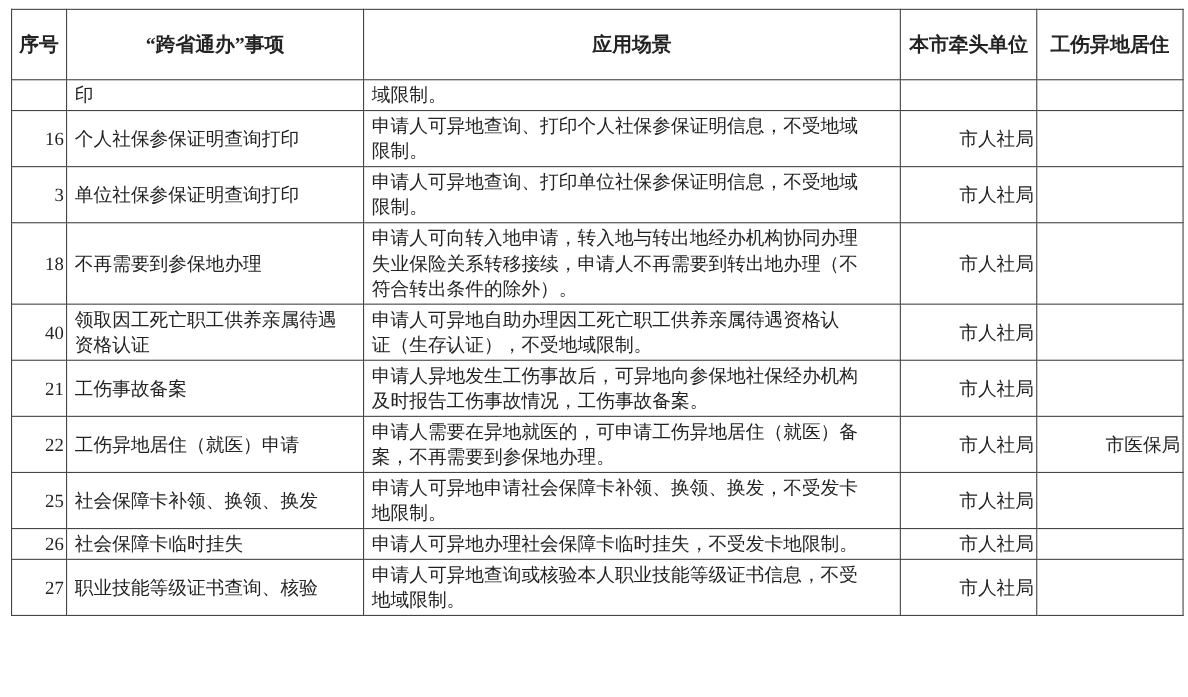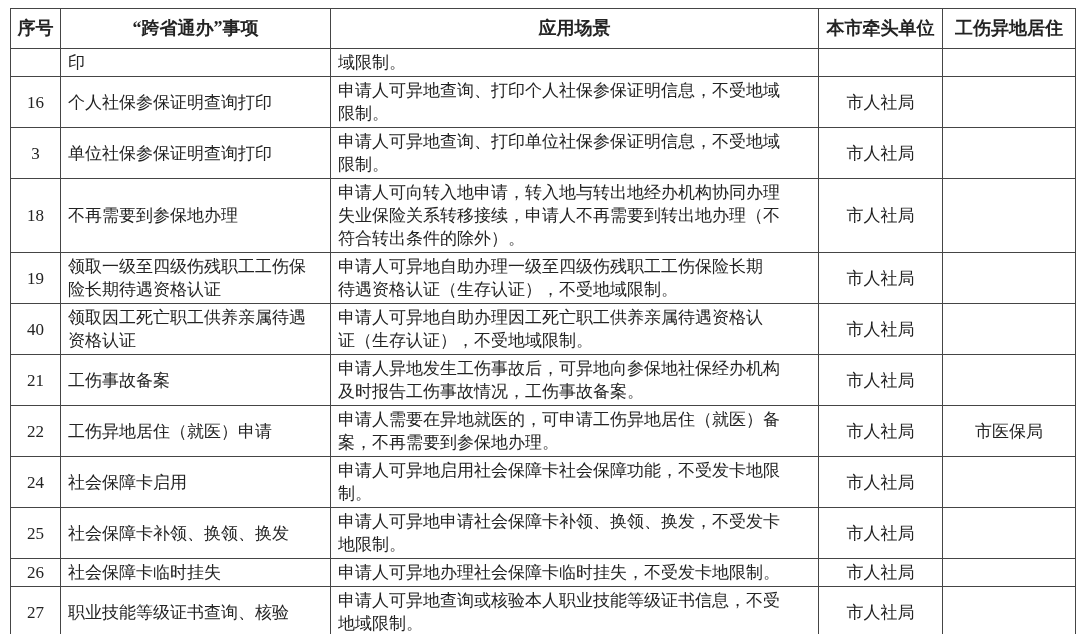--- a/index.html
+++ b/index.html
@@ -27,32 +27,32 @@
   .gov-table th,
   .gov-table td {
     border: 1px solid var(--border-color);
     vertical-align: middle;
   }
   .gov-table th {
     font-size: 18px;
     font-weight: bold;
     text-align: center;
     line-height: 23px;
-    padding: 8px 2px;
+    padding: 20px 2px;
     white-space: nowrap;
     overflow: hidden;
   }
   .gov-table td {
     font-size: 17px;
     line-height: 23px;
     padding: 2px 7px;
   }
   .gov-table td.cell-center {
-    text-align: center;
-    padding: 2px 14px;
+    text-align: right;
+    padding: 2px 2px;
   }
   .gov-table td.cell-pre {
     white-space: pre-line;
     text-align: left;
   }
   .col-seq     { width: 50px;  }
   .col-item    { width: 270px; }
   .col-scene   { width: 488px; }
   .col-lead    { width: 124px; }
   .col-support { width: 133px; }
@@ -104,29 +104,20 @@
       <tr>
     <td class="cell-center">18</td>
     <td class="cell-pre">不再需要到参保地办理</td>
     <td class="cell-pre">申请人可向转入地申请，转入地与转出地经办机构协同办理
 失业保险关系转移接续，申请人不再需要到转出地办理（不
 符合转出条件的除外）。</td>
     <td class="cell-center">市人社局</td>
     <td class="cell-center"></td>
   </tr>
       <tr>
-    <td class="cell-center">19</td>
-    <td class="cell-pre">领取一级至四级伤残职工工伤保
-险长期待遇资格认证</td>
-    <td class="cell-pre">申请人可异地自助办理一级至四级伤残职工工伤保险长期
-待遇资格认证（生存认证），不受地域限制。</td>
-    <td class="cell-center">市人社局</td>
-    <td class="cell-center"></td>
-  </tr>
-      <tr>
     <td class="cell-center">40</td>
     <td class="cell-pre">领取因工死亡职工供养亲属待遇
 资格认证</td>
     <td class="cell-pre">申请人可异地自助办理因工死亡职工供养亲属待遇资格认
 证（生存认证），不受地域限制。</td>
     <td class="cell-center">市人社局</td>
     <td class="cell-center"></td>
   </tr>
       <tr>
     <td class="cell-center">21</td>
@@ -136,28 +127,20 @@
     <td class="cell-center">市人社局</td>
     <td class="cell-center"></td>
   </tr>
       <tr>
     <td class="cell-center">22</td>
     <td class="cell-pre">工伤异地居住（就医）申请</td>
     <td class="cell-pre">申请人需要在异地就医的，可申请工伤异地居住（就医）备
 案，不再需要到参保地办理。</td>
     <td class="cell-center">市人社局</td>
     <td class="cell-center">市医保局</td>
-  </tr>
-      <tr>
-    <td class="cell-center">24</td>
-    <td class="cell-pre">社会保障卡启用</td>
-    <td class="cell-pre">申请人可异地启用社会保障卡社会保障功能，不受发卡地限
-制。</td>
-    <td class="cell-center">市人社局</td>
-    <td class="cell-center"></td>
   </tr>
       <tr>
     <td class="cell-center">25</td>
     <td class="cell-pre">社会保障卡补领、换领、换发</td>
     <td class="cell-pre">申请人可异地申请社会保障卡补领、换领、换发，不受发卡
 地限制。</td>
     <td class="cell-center">市人社局</td>
     <td class="cell-center"></td>
   </tr>
       <tr>

